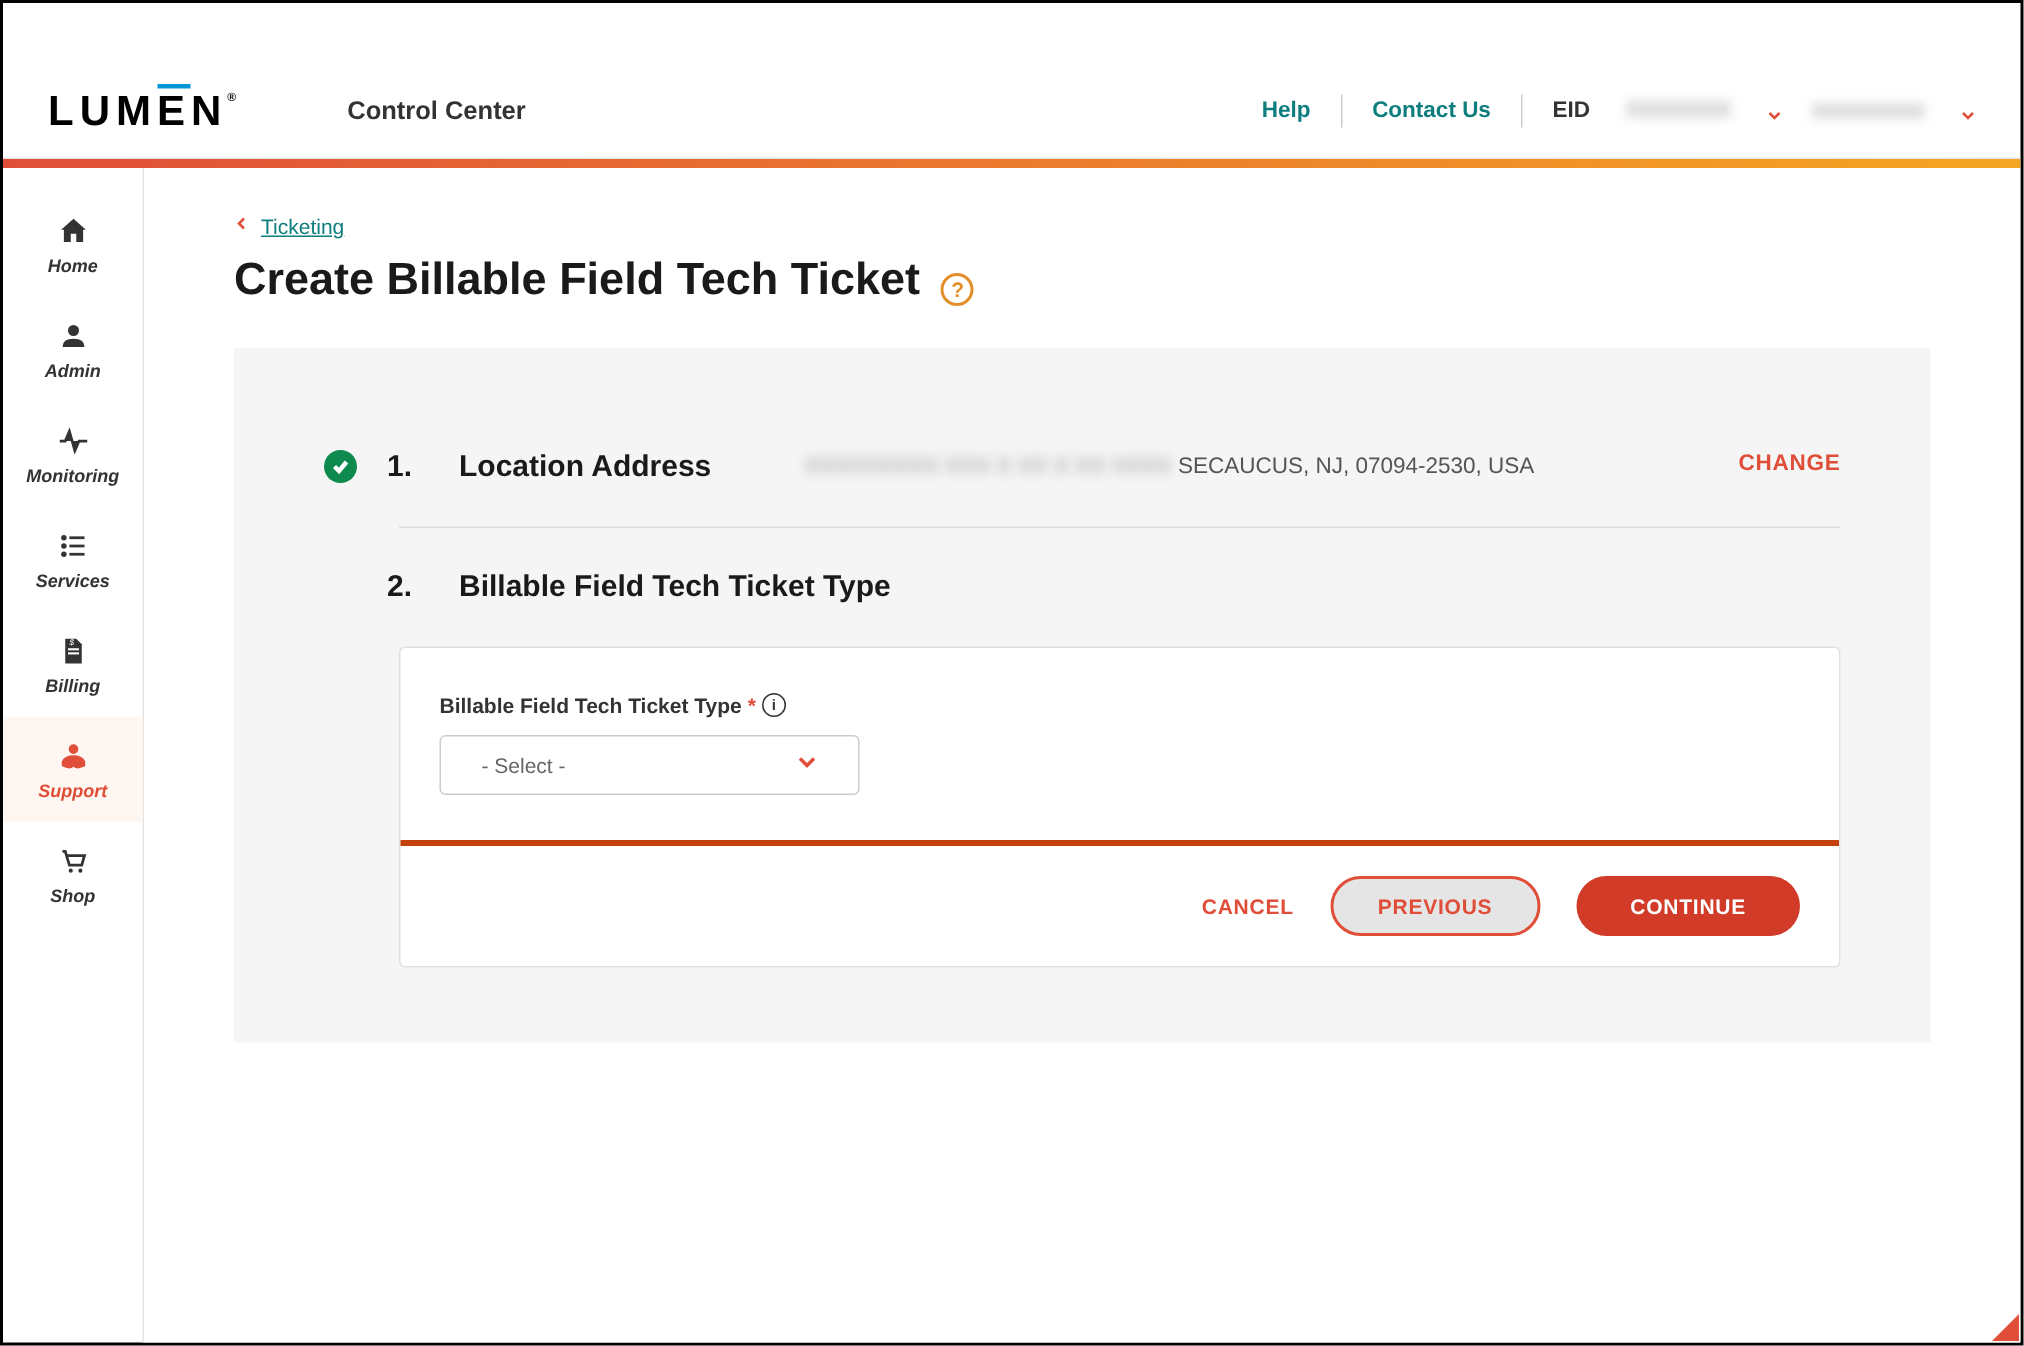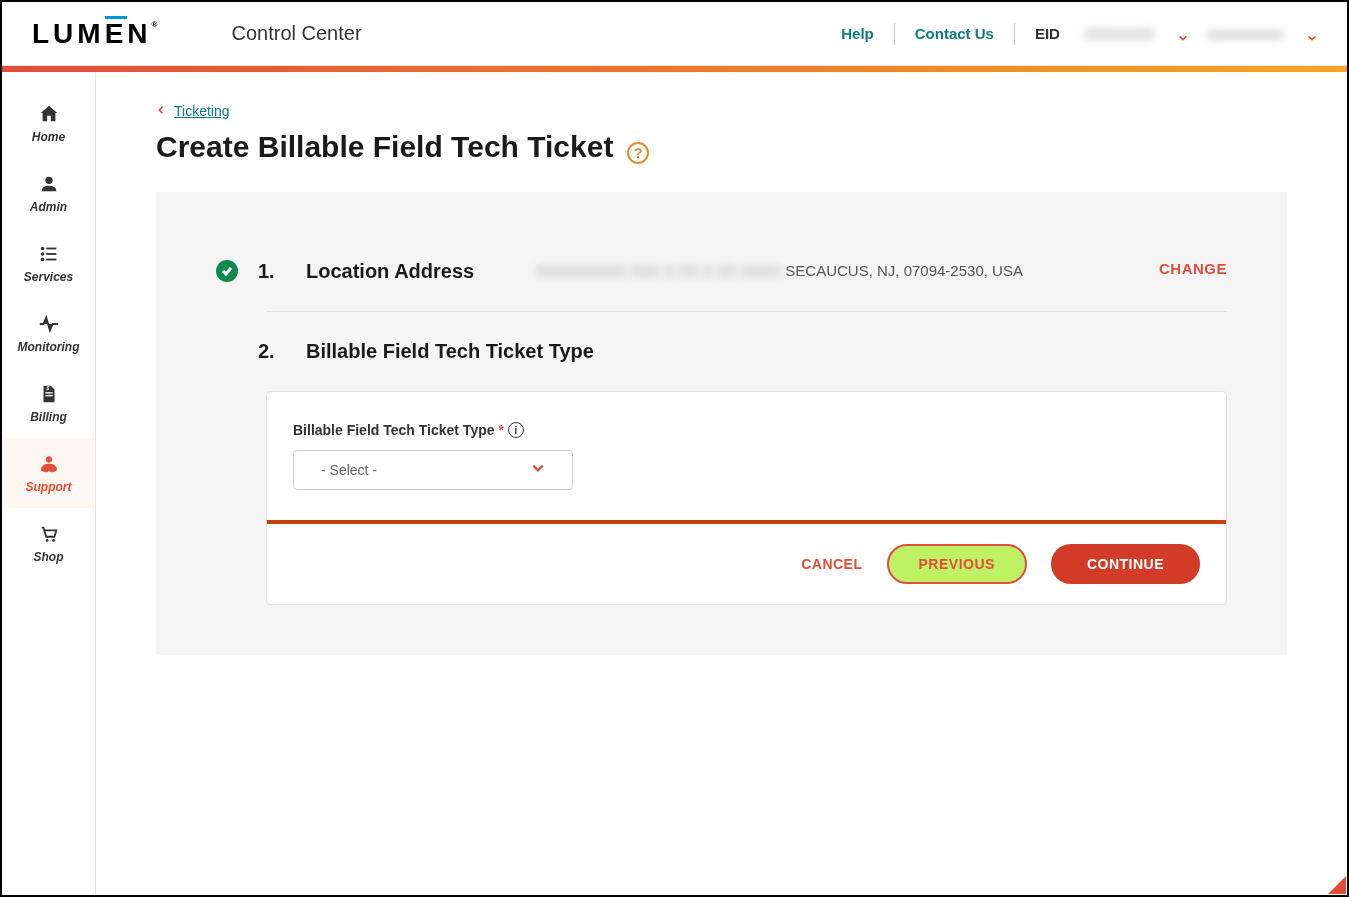--- a/index.html
+++ b/index.html
@@ -14,20 +14,21 @@
       height: 897px;
       overflow: hidden;
       border: 2px solid #000;
     }
     .header {
       display: flex;
       align-items: center;
       height: 64px;
       padding: 0 30px;
       border-bottom: 1px solid #e5e5e5;
+      margin-top: 40px;
     }
     .logo {
       font-size: 28px;
       font-weight: 700;
       letter-spacing: 4px;
       color: #000;
       margin-right: 70px;
       position: relative;
     }
     .logo-bar {
@@ -43,22 +44,22 @@
       height: 3px;
       background: #0097d6;
     }
     .logo sup {
       font-size: 8px;
       vertical-align: top;
       position: relative;
       top: 2px;
     }
     .app-title {
-      font-size: 20px;
-      font-weight: 400;
+      font-size: 17px;
+      font-weight: 700;
       color: #333;
     }
     .header-right {
       margin-left: auto;
       display: flex;
       align-items: center;
       gap: 20px;
     }
     .header-link {
       color: #0d7d7d;
@@ -326,21 +327,21 @@
     .btn-text {
       color: #e04e39;
       font-weight: 800;
       font-size: 14px;
       cursor: pointer;
       letter-spacing: 0.5px;
     }
     .btn-outline {
       border: 2px solid #e04e39;
       color: #e04e39;
-      background: #bef264;
+      background: #e5e5e5;
       padding: 10px 30px;
       border-radius: 999px;
       font-weight: 800;
       font-size: 14px;
       cursor: pointer;
       letter-spacing: 0.5px;
     }
     .btn-primary {
       border: none;
       color: #fff;
@@ -411,38 +412,38 @@
       <span class="sidebar-icon">
         <svg viewBox="0 0 24 24" width="22" height="22">
             <circle cx="12" cy="8" r="4"></circle>
             <path d="M4 20 Q4 14 12 14 Q20 14 20 20 Z"></path>
           </svg>
       </span>
       <span class="sidebar-label">Admin</span>
     </div>
     <div class="sidebar-item">
       <span class="sidebar-icon">
+        <svg viewBox="0 0 24 24" width="22" height="22" fill="none" stroke="#333" stroke-width="2">
+            <polyline points="2,12 6,12 9,5 13,19 16,12 22,12"></polyline>
+          </svg>
+      </span>
+      <span class="sidebar-label">Monitoring</span>
+    </div>
+    <div class="sidebar-item">
+      <span class="sidebar-icon">
         <svg viewBox="0 0 24 24" width="22" height="22">
             <circle cx="5" cy="6" r="2"></circle>
             <rect x="9" y="5" width="11" height="2"></rect>
             <circle cx="5" cy="12" r="2"></circle>
             <rect x="9" y="11" width="11" height="2"></rect>
             <circle cx="5" cy="18" r="2"></circle>
             <rect x="9" y="17" width="11" height="2"></rect>
           </svg>
       </span>
       <span class="sidebar-label">Services</span>
-    </div>
-    <div class="sidebar-item">
-      <span class="sidebar-icon">
-        <svg viewBox="0 0 24 24" width="22" height="22" fill="none" stroke="#333" stroke-width="2">
-            <polyline points="2,12 6,12 9,5 13,19 16,12 22,12"></polyline>
-          </svg>
-      </span>
-      <span class="sidebar-label">Monitoring</span>
     </div>
     <div class="sidebar-item">
       <span class="sidebar-icon">
         <svg viewBox="0 0 24 24" width="22" height="22">
             <path d="M6 3 L14 3 L18 7 L18 21 L6 21 Z"></path>
             <rect x="8" y="10" width="8" height="1.5" fill="#fff"></rect>
             <rect x="8" y="13" width="8" height="1.5" fill="#fff"></rect>
             <text x="9" y="8" font-size="6" fill="#fff">$</text>
           </svg>
       </span>

